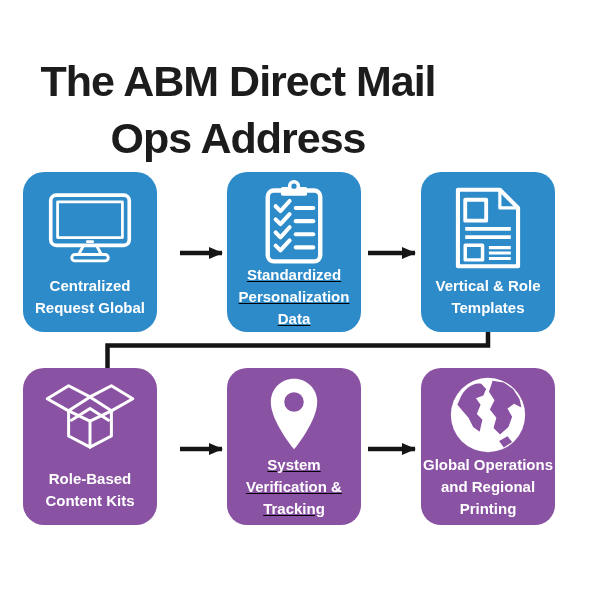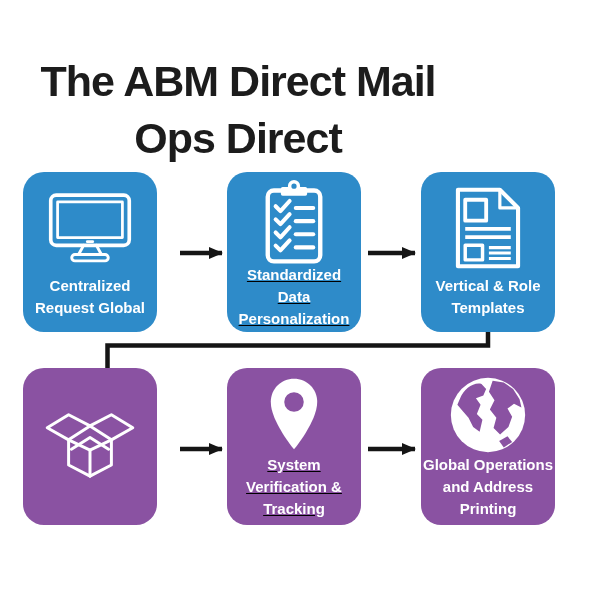--- a/index.html
+++ b/index.html
@@ -35,21 +35,21 @@
   }
   .label span{display:block;}
 </style>
 </head>
 <body>
 
 <div>
 
   <h1 class="title">
     <span>The ABM Direct Mail</span>
-    <span>Ops Direct</span>
+    <span>Ops Address</span>
   </h1>
 
   <svg class="arrow-layer" width="600" height="600" viewBox="0 0 600 600">
     <defs>
       <marker id="ah" viewBox="0 0 14 12" refX="13" refY="6" markerWidth="14" markerHeight="12" markerUnits="userSpaceOnUse" orient="auto">
         <path d="M0,0 L14,6 L0,12 Z" fill="var(--arrow,#151515)"></path>
       </marker>
     </defs>
     <g stroke="var(--arrow,#151515)" stroke-width="4.5" fill="none">
       <path d="M180,253 L222,253" marker-end="url(#ah)"></path>
@@ -89,22 +89,22 @@
           <path d="M14,75 l5.5,5.5 L30,69"></path>
           <path d="M37,32 H57"></path>
           <path d="M37,47 H57"></path>
           <path d="M37,62 H57"></path>
           <path d="M37,77 H57"></path>
         </g>
       </svg>
     </div>
     <div class="label">
       <span>Standardized</span>
+      <span>Personalization</span>
       <span>Data</span>
-      <span>Personalization</span>
     </div>
   </div>
 
   <div class="box blue row1 col3">
     <div class="icon-wrap">
       <svg width="70" height="82" viewBox="0 0 76 90" fill="none" stroke="var(--label,#fff)" stroke-linejoin="round">
         <path d="M5,3 H51 L71,23 V87 H5 Z" stroke-width="4.5"></path>
         <path d="M51,3 V23 H71" stroke-width="3.5"></path>
         <rect x="13" y="14" width="23" height="23" stroke-width="4.2"></rect>
         <path d="M13,46 H63 M13,55 H63" stroke-width="4.2"></path>
@@ -124,20 +124,24 @@
         <g stroke-width="3.2">
           <path d="M50,16 L27,4 L4,18 L27,31 Z"></path>
           <path d="M50,16 L73,4 L96,18 L73,31 Z"></path>
           <path d="M30,41 L50,28.5 L70,41"></path>
           <path d="M27,31 L50,42 L73,31"></path>
           <path d="M27,31 L27,58 L50,70 L50,42"></path>
           <path d="M73,31 L73,58 L50,70"></path>
         </g>
       </svg>
     </div>
+    <div class="label">
+      <span>Role-Based</span>
+      <span>Content Kits</span>
+    </div>
   </div>
 
   <div class="box purple row2 col2">
     <div class="icon-wrap">
       <svg width="58" height="78" viewBox="0 0 62 84">
         <path d="M31,3 C17,3 6,14 6,28 C6,49 31,79 31,79 C31,79 56,49 56,28 C56,14 45,3 31,3 Z" fill="var(--label,#fff)"></path>
         <circle cx="31" cy="28" r="10.5" fill="var(--purple,#8A52A2)"></circle>
       </svg>
     </div>
     <div class="label">
@@ -153,18 +157,18 @@
         <circle cx="42" cy="42" r="40" fill="var(--label,#fff)"></circle>
         <g fill="var(--purple,#8A52A2)">
           <path d="M12,24 C16,14 26,6.5 35,8.5 L40,14 L37,21 L29,24 L34,31 L30,41 L36,47 L33,60 L26,55 L21,45 L14,37 L9,31 Z"></path>
           <path d="M47,5 L59,7 L69,14 L76,25 L78,34 L70,30 L63,35 L68,44 L64,55 L55,63 L48,56 L51,45 L44,36 L49,26 L43,17 Z"></path>
           <path d="M54,70 L63,65 L68,71 L59,77 Z"></path>
         </g>
       </svg>
     </div>
     <div class="label">
       <span>Global Operations</span>
-      <span>and Address</span>
+      <span>and Regional</span>
       <span>Printing</span>
     </div>
   </div>
 
 </div>
 
 </body></html>

